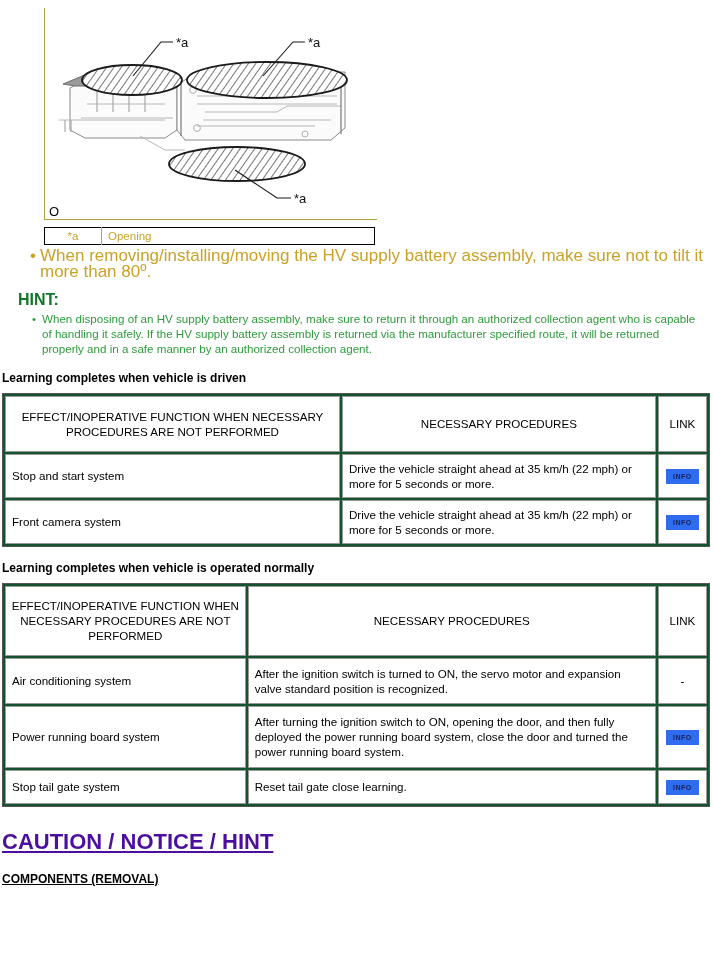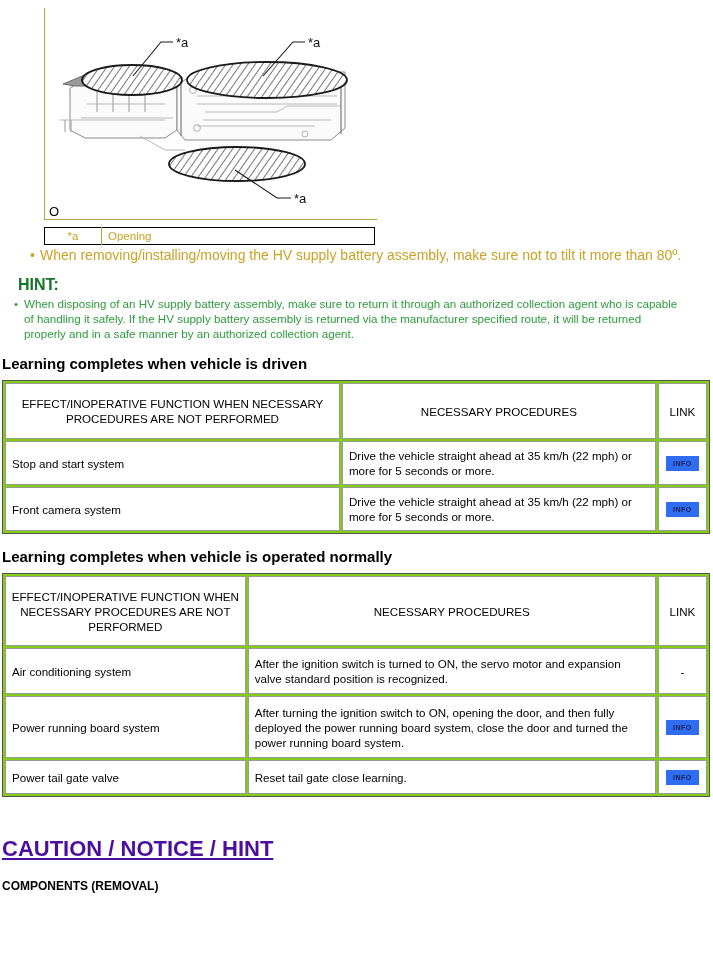--- a/index.html
+++ b/index.html
@@ -63,21 +63,21 @@
   }
 
   
   ul.caution-list {
     margin: 3px 0 0 0;
     padding: 0 0 0 30px;
     list-style: none;
     color: #c9a227;
   }
   ul.caution-list li {
-    font-size: 14px;
+    font-size: 17px;
     line-height: 15.5px;
     color: #c9a227;
     position: relative;
     padding-left: 10px;
   }
   ul.caution-list li:before {
     content: "\2022";
     position: absolute;
     left: 0;
     top: 0;
@@ -87,21 +87,21 @@
   
   .hint-title {
     margin: 12px 0 2px 18px;
     font-size: 16px;
     font-weight: bold;
     color: #11762a;
     font-family: "Liberation Sans", sans-serif;
   }
   ul.hint-list {
     margin: 0;
-    padding: 0 0 0 14px;
+    padding: 0 0 0 32px;
     list-style: none;
   }
   ul.hint-list li {
     font-size: 11.6px;
     line-height: 15.2px;
     color: #2e9c3c;
     position: relative;
     padding-left: 10px;
     margin-bottom: 0;
     max-width: 660px;
@@ -109,35 +109,35 @@
   ul.hint-list li:before {
     content: "\2022";
     position: absolute;
     left: 0;
     top: 0;
     color: #2e9c3c;
   }
 
   
   .sec-heading {
-    font-size: 15px;
+    font-size: 12px;
     font-weight: bold;
     color: #000;
     margin: 14px 0 8px 2px;
     font-family: "Liberation Sans", sans-serif;
   }
 
   
   table.proc-table {
     border-collapse: separate;
     border-spacing: 2px;
     width: 708px;
     margin: 0 0 0 2px;
     border: 1px solid #555;
-    background: #84cc16;
+    background: #14532d;
     table-layout: fixed;
   }
   table.proc-table th,
   table.proc-table td {
     border: 1px solid #999;
     font-weight: normal;
     font-size: 11.6px;
     line-height: 15px;
     font-family: "Liberation Sans", sans-serif;
     color: #000;
@@ -169,35 +169,36 @@
     vertical-align: middle;
   }
   .dash-cell {
     font-size: 12px;
     color: #000;
   }
 
   
   .caution-link {
     display: inline-block;
-    margin: 39px 0 0 2px;
+    margin: 22px 0 0 2px;
     font-size: 22px;
     font-weight: bold;
     color: #4b0e9e;
     text-decoration: underline;
     font-family: "Liberation Sans", sans-serif;
     cursor: pointer;
     letter-spacing: 0px;
   }
   .components-title {
     margin: 17px 0 0 2px;
     font-size: 12px;
     font-weight: bold;
     color: #000;
     font-family: "Liberation Sans", sans-serif;
+    text-decoration: underline;
   }
 </style>
 </head>
 <body>
 
 <div class="figure-wrap">
 
   <svg class="figure-svg" width="333" height="212" viewBox="0 0 333 212">
     <defs>
       <pattern id="hatch" width="6" height="6" patternTransform="rotate(35)" patternUnits="userSpaceOnUse">
@@ -341,21 +342,21 @@
       <td class="link-cell dash-cell">-</td>
     </tr>
     <tr>
       <td style="height:50px">Power running board system</td>
       <td>After turning the ignition switch to ON, opening the door, and then fully deployed the power running board system, close the door and turned the power running board system.</td>
       <td class="link-cell">
         <span class="info-badge">INFO</span>
       </td>
     </tr>
     <tr>
-      <td style="height:22px">Power tail gate valve</td>
+      <td style="height:22px">Stop tail gate system</td>
       <td>Reset tail gate close learning.</td>
       <td class="link-cell">
         <span class="info-badge">INFO</span>
       </td>
     </tr>
   </tbody>
 </table>
 
 <div>
   <a class="caution-link" href="#">CAUTION / NOTICE / HINT</a>

